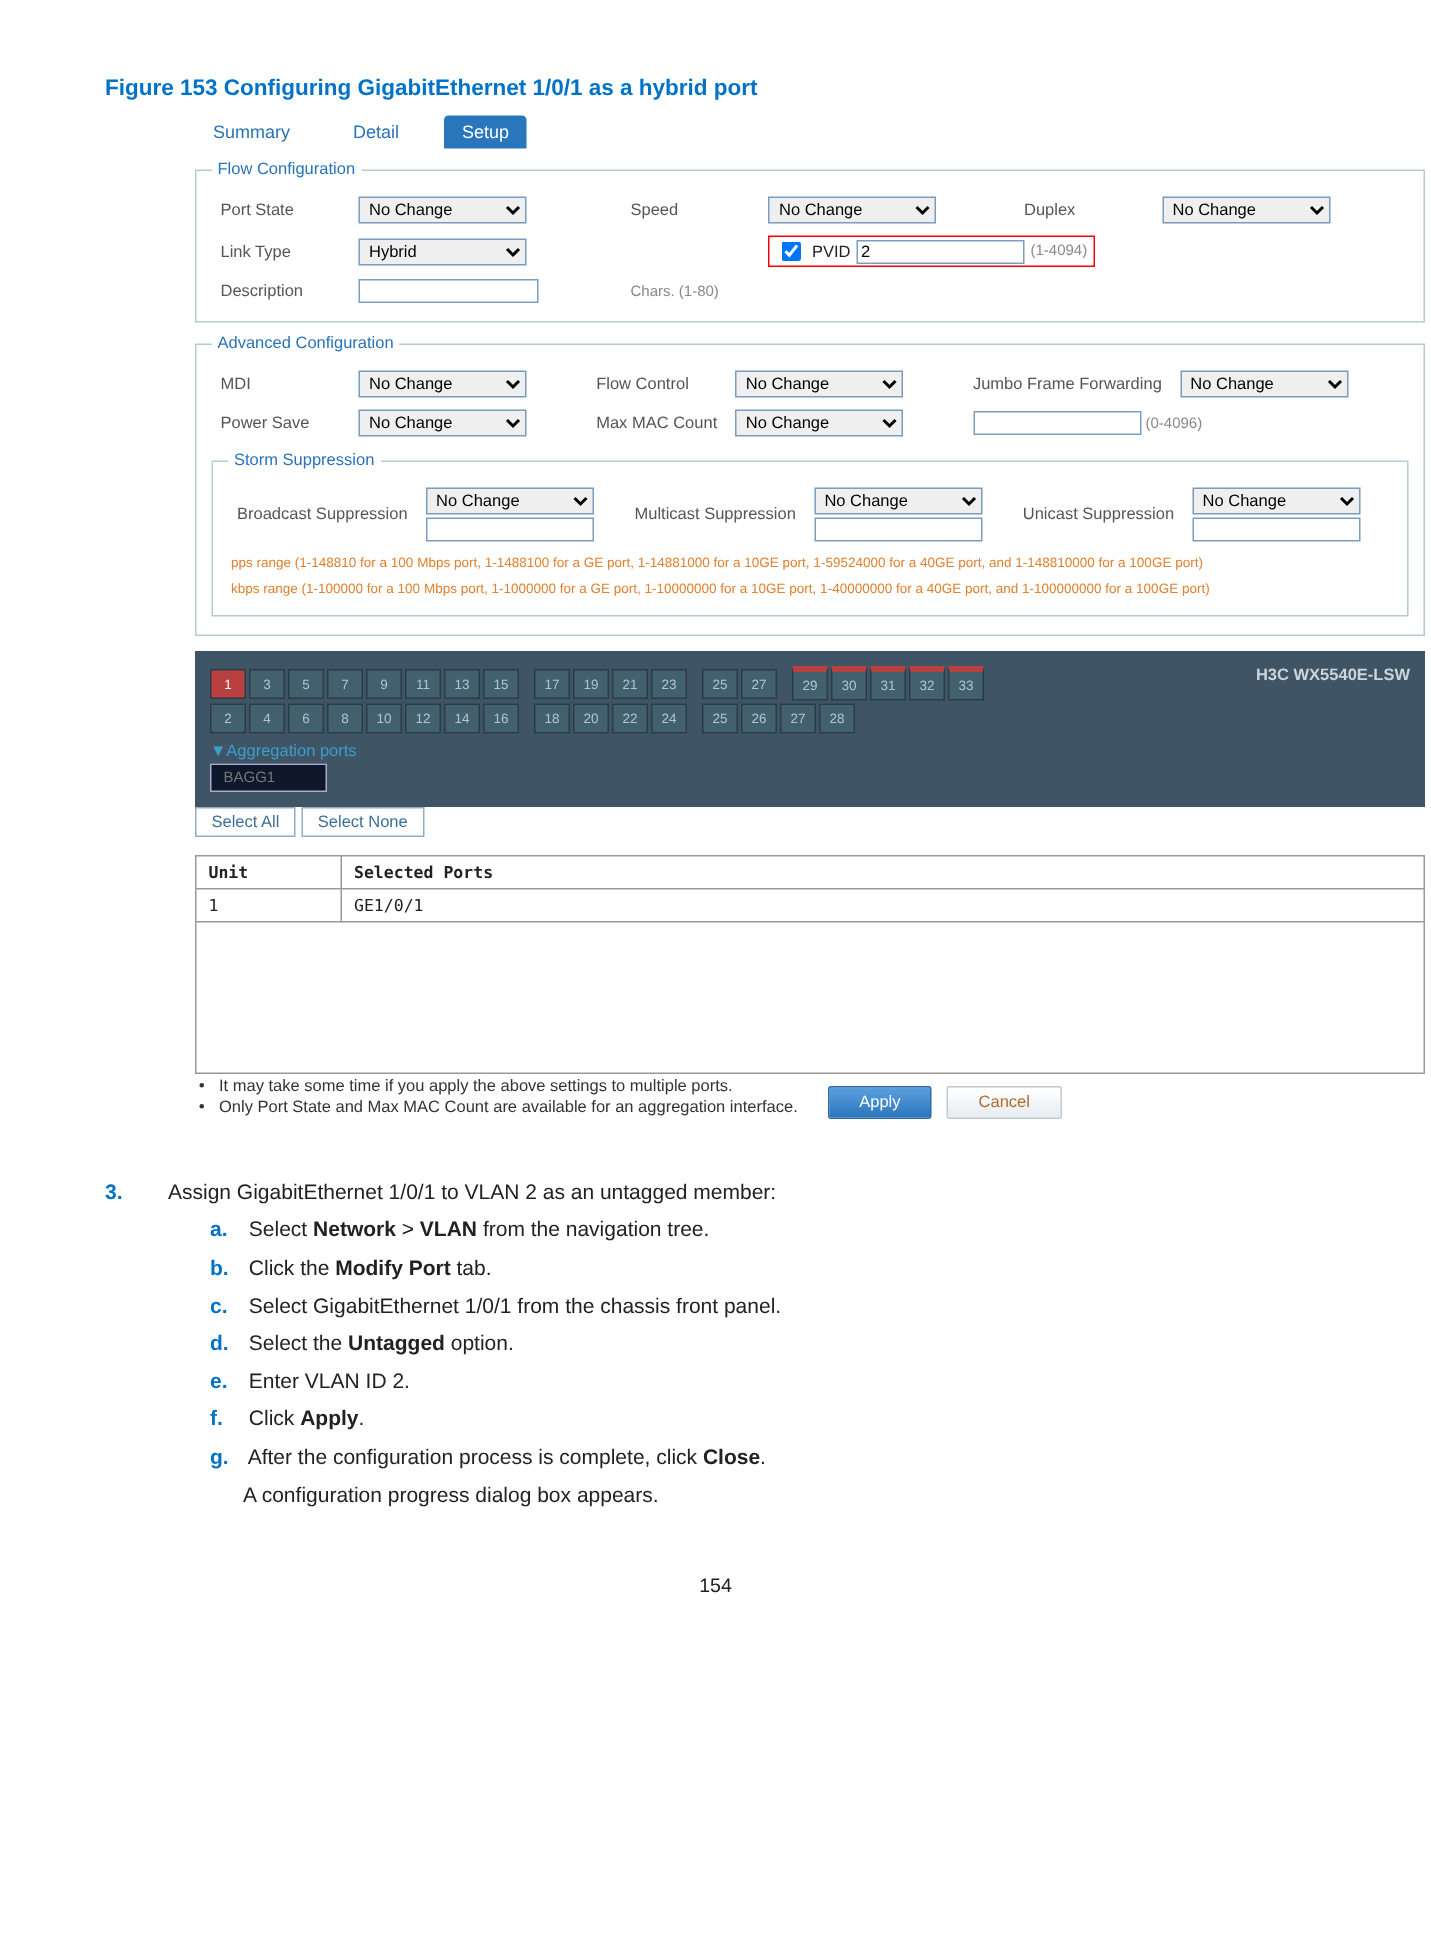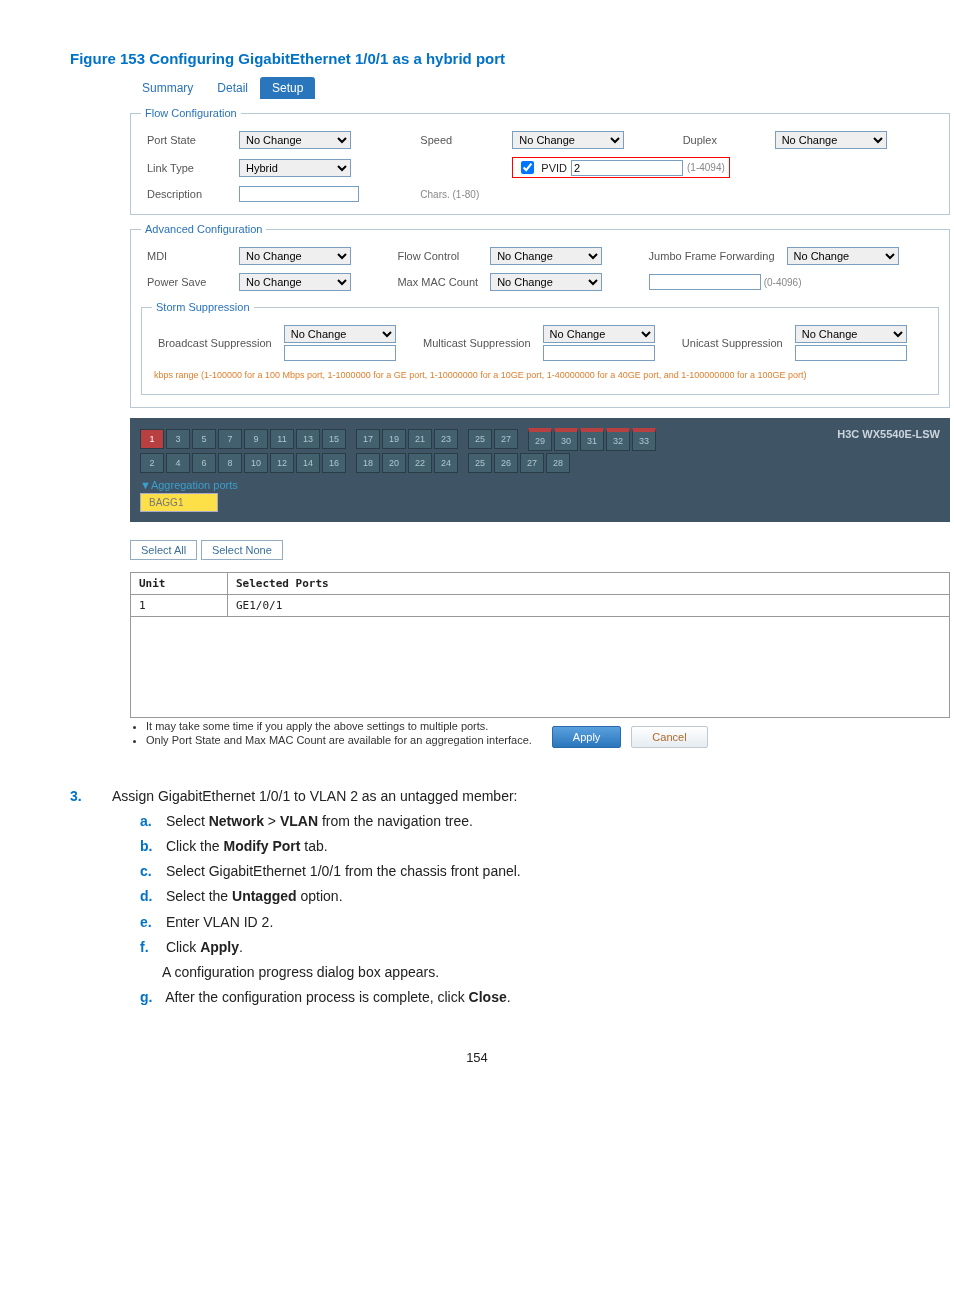--- a/index.html
+++ b/index.html
@@ -16,21 +16,21 @@
     font-weight: bold;
     margin-bottom: 10px;
   }
   .app {
     border: 0;
     width: 820px;
     margin-left: 60px;
   }
   .tabs {
     display: flex;
-    gap: 0;
+    gap: 18px;
     font-size: 12px;
   }
   .tab {
     padding: 4px 12px;
     color: #2973b8;
     cursor: pointer;
   }
   .tab.active {
     color: #ffffff;
     background: #2a76bc;
@@ -90,24 +90,24 @@
     background: #43606e;
     border: 1px solid #2a3d47;
     display:flex; align-items:center; justify-content:center;
     color:#b0c5d3; font-size:9px;
   }
   .port.sel { background:#b94040; color:#fff;}
   .port.sfp { border-top: 4px solid #b94040;}
   .device-label { float:right; color:#ccd5db; font-size:11px; font-weight:bold;}
   .agg-title { color:#3b9ecb; font-size:11px; margin-top:6px;}
   .agg-box {
-    background:#fde047; color:#777; border:1px solid #aac; padding:3px 8px;
+    background:#0f172a; color:#777; border:1px solid #aac; padding:3px 8px;
     font-size:10px; width:60px; display:inline-block; margin-top:2px;
   }
-  .sel-btns { margin-top:18px; }
+  .sel-btns { margin-top:0; }
   .btn-flat {
     border:1px solid #94acbf; background:#fff; color:#3b6f99;
     padding:3px 10px; font-size:11px; cursor:pointer;
   }
   .unit-table {
     border-collapse: collapse; width: 100%; font-size:11px; margin-top:12px;
     font-family: monospace;
   }
   .unit-table th, .unit-table td {
     border:1px solid #999; padding:4px 8px; text-align:left;
@@ -213,20 +213,21 @@
             <tr>
           <td class="lbl">Broadcast Suppression</td>
           <td><select class="w90"><option>No Change</option></select><br><input type="text" class="w90" style="margin-top: 2px;"></td>
           <td class="lbl">Multicast Suppression</td>
           <td><select class="w90"><option>No Change</option></select><br><input type="text" class="w90" style="margin-top: 2px;"></td>
           <td class="lbl">Unicast Suppression</td>
           <td><select class="w90"><option>No Change</option></select><br><input type="text" class="w90" style="margin-top: 2px;"></td>
         </tr>
       </tbody>
         </table>
+      <div class="hint">pps range (1-148810 for a 100 Mbps port, 1-1488100 for a GE port, 1-14881000 for a 10GE port, 1-59524000 for a 40GE port, and 1-148810000 for a 100GE port)</div>
       <div class="hint">kbps range (1-100000 for a 100 Mbps port, 1-1000000 for a GE port, 1-10000000 for a 10GE port, 1-40000000 for a 40GE port, and 1-100000000 for a 100GE port)</div>
     </fieldset>
   </fieldset>
 
   <div class="port-panel">
     <div>
       <span class="device-label">H3C WX5540E-LSW</span>
       <div class="port-row" id="ports-top">
           <div class="port sel">1</div>
           <div class="port">3</div>
@@ -326,20 +327,20 @@
     </div>
     <div><span class="letter">d.</span>
       <span><span>Select the </span><b>Untagged</b><span> option.</span></span>
     </div>
     <div><span class="letter">e.</span>
       <span>Enter VLAN ID 2.</span>
     </div>
     <div><span class="letter">f.</span>
       <span><span>Click </span><b>Apply</b><span>.</span></span>
     </div>
-    <div style="margin-left:22px;">A configuration progress dialog box appears.</div>
     <div><span class="letter">g.</span>
       <span><span>After the configuration process is complete, click </span><b>Close</b><span>.</span></span>
     </div>
+    <div style="margin-left:22px;">A configuration progress dialog box appears.</div>
   </div>
 </div>
 
 <div class="page-num">154</div>
 
 </body></html>

